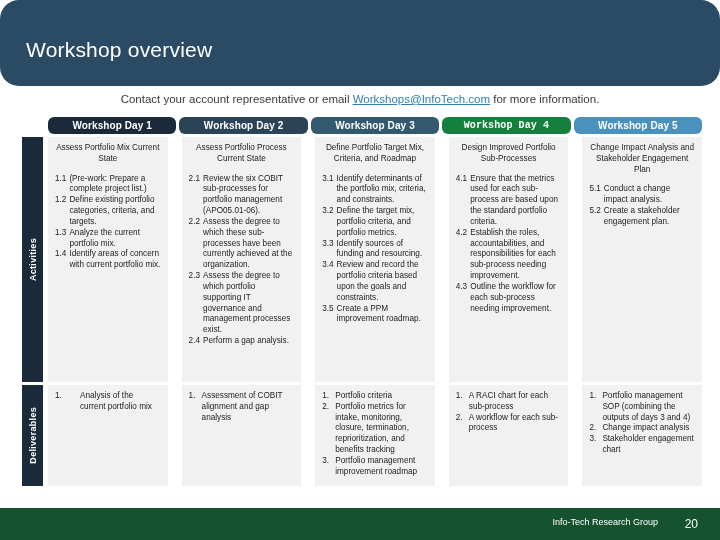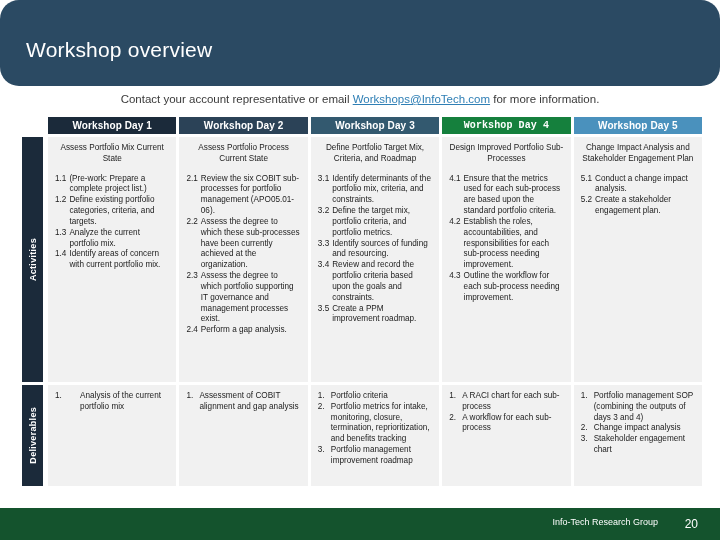--- a/index.html
+++ b/index.html
@@ -66,30 +66,31 @@
   .col-head {
     flex: 1 1 0;
     color: #ffffff;
     font-size: 10px;
     font-weight: bold;
     display: flex;
     align-items: center;
     justify-content: center;
     letter-spacing: 0.1px;
     white-space: nowrap;
+    border-radius: 6px;
   }
   .col-head.h0 { background: #1b2a3a; }
   .col-head.h1 { background: #2b4257; }
   .col-head.h2 { background: #33596f; }
   .col-head.h3 { background: #15803d; font-family: Liberation Mono, monospace; }
   .col-head.h4 { background: #4a91bd; }
 
   .body-row {
     display: flex;
-    gap: 3px;
+    gap: 14px;
     margin-top: 3px;
   }
   .cell {
     flex: 1 1 0;
     background: #f1f1f1;
     box-sizing: border-box;
     padding: 6px 7px 8px 7px;
     font-size: 8.2px;
     color: #1c1c1c;
     line-height: 1.32;

